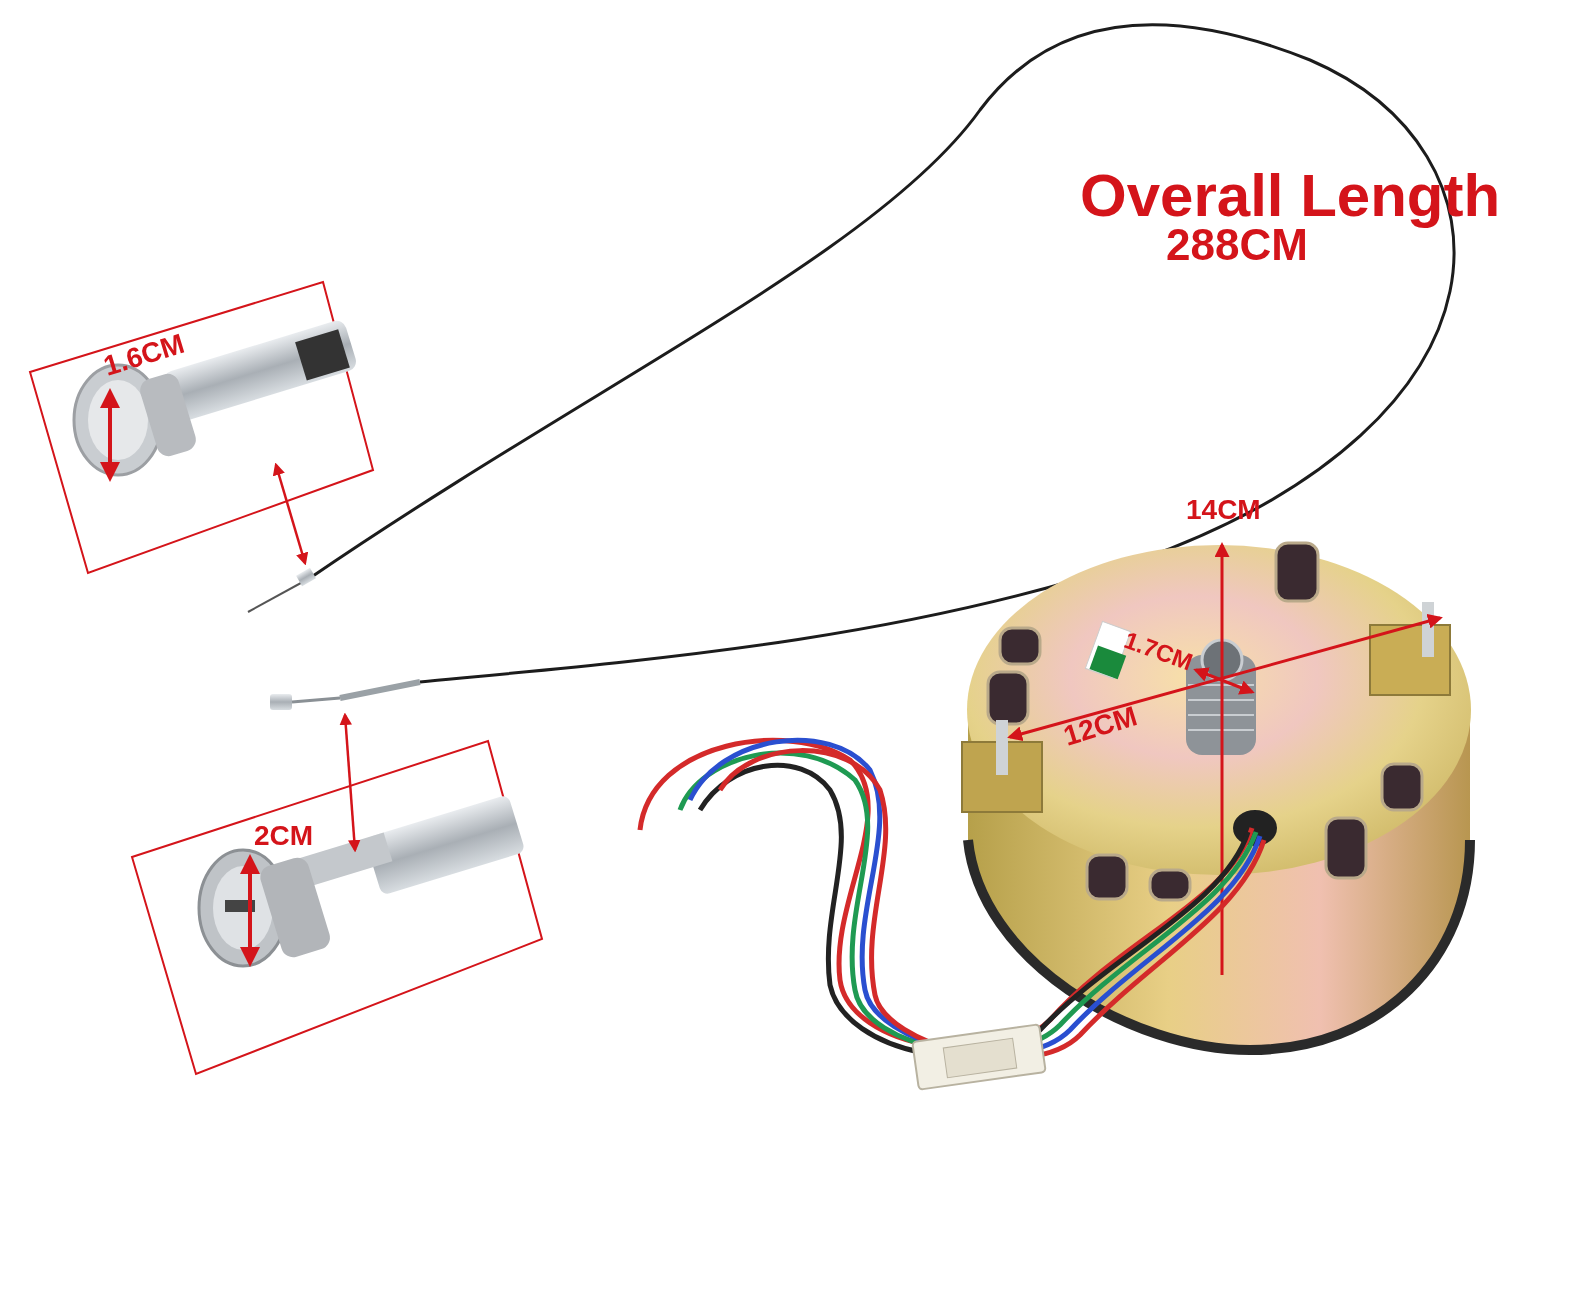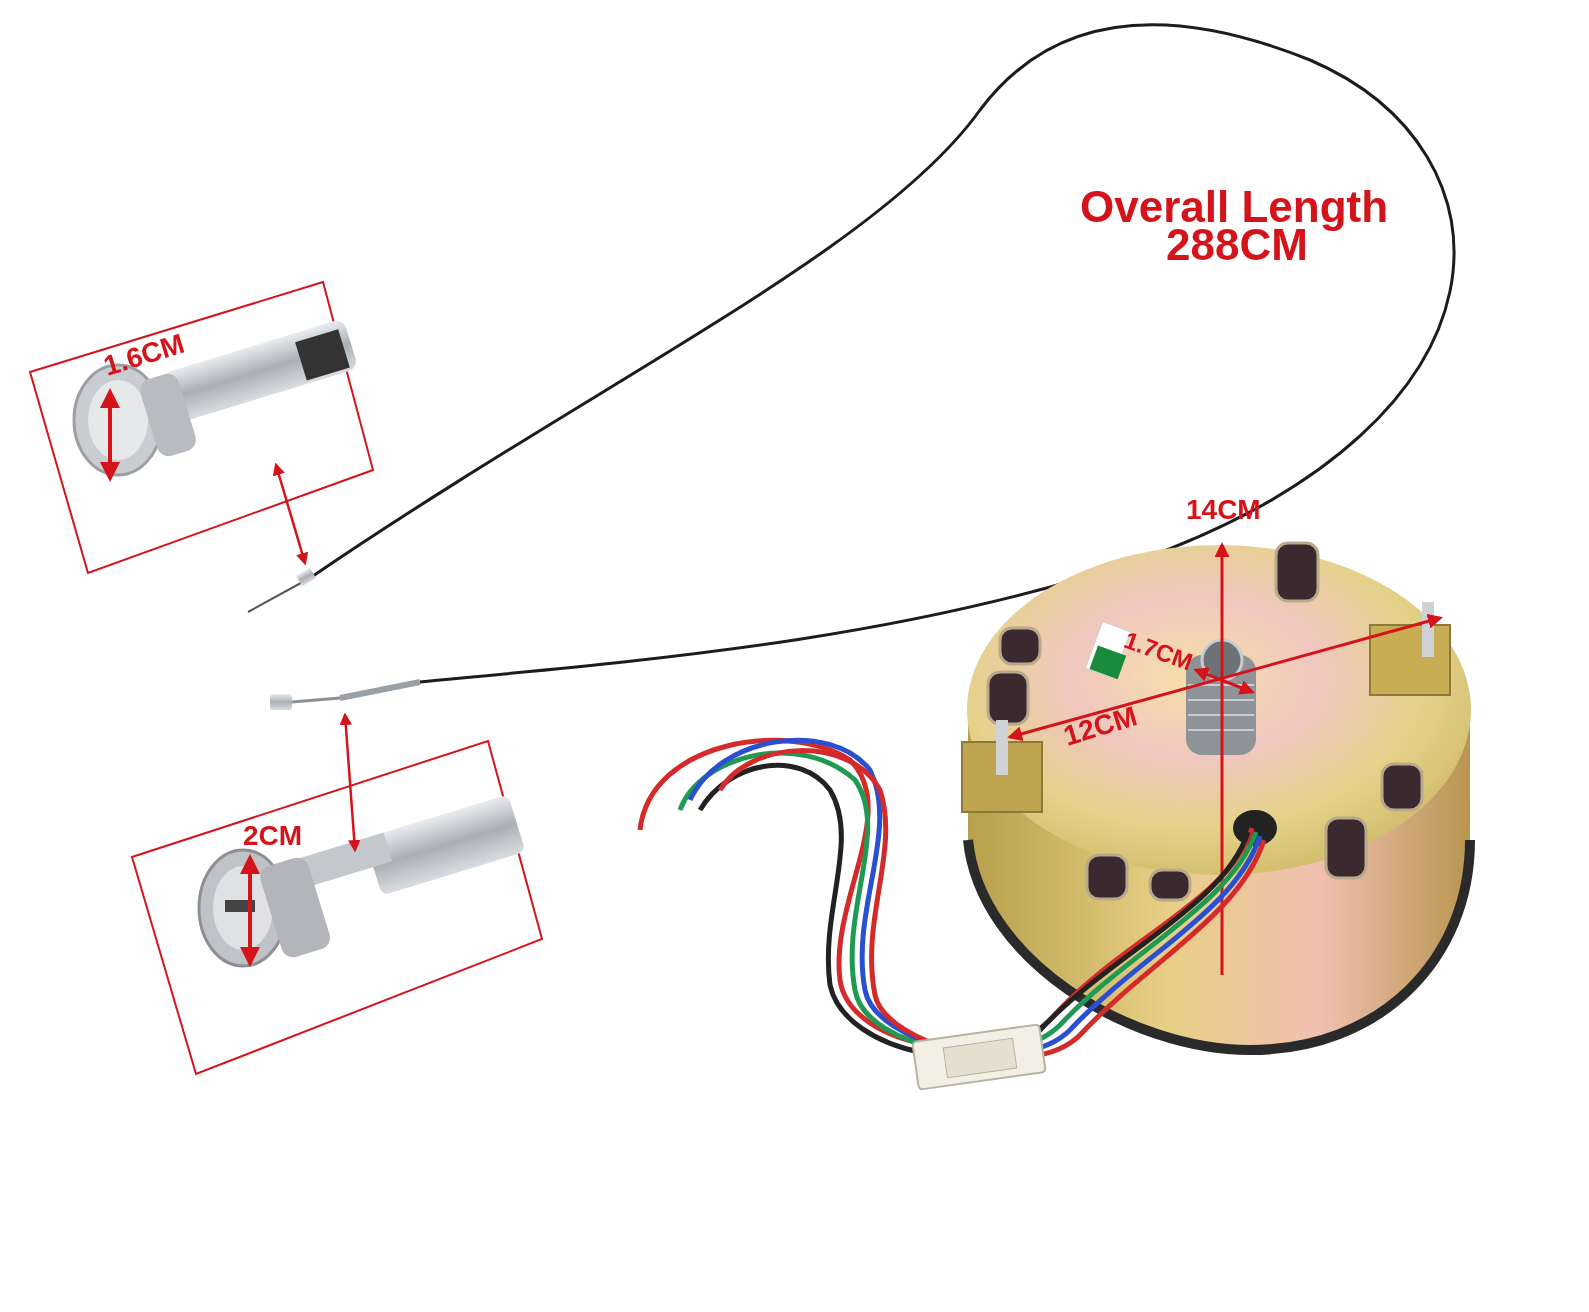--- a/index.html
+++ b/index.html
@@ -113,21 +113,21 @@
     <path d="M640,830 C650,740 790,720 850,760 C900,810 830,900 840,980 C850,1050 1000,1070 1050,1020 C1120,940 1230,900 1252,828" stroke="#d42a2a"></path>
     <path d="M680,810 C700,755 800,730 855,780 C890,830 840,910 855,990 C865,1050 1010,1075 1060,1025 C1130,950 1230,905 1256,832" stroke="#1f9a52"></path>
     <path d="M690,800 C720,735 830,720 870,770 C900,830 850,910 865,990 C875,1045 1020,1080 1070,1030 C1140,955 1236,910 1260,836" stroke="#2a4fd0"></path>
     <path d="M700,810 C730,760 800,750 830,790 C860,840 820,910 830,985 C845,1055 990,1080 1040,1030 C1110,955 1225,905 1248,832" stroke="#222222"></path>
     <path d="M720,790 C750,740 850,735 880,790 C900,850 860,920 875,995 C885,1045 1030,1085 1080,1035 C1150,960 1240,915 1264,840" stroke="#d42a2a"></path>
     <rect x="915" y="1033" width="128" height="48" rx="4" fill="#f2efe4" stroke="#b8b2a0" stroke-width="2" transform="rotate(-8 979 1057)"></rect>
     <rect x="945" y="1043" width="70" height="30" fill="#e4dfcf" stroke="#b8b2a0" stroke-width="1" transform="rotate(-8 980 1058)"></rect>
   </g>
 </svg>
 
-<div class="label" style="left:1080px;top:182px;font-size:44px;">Overall Length</div>
+<div class="label" style="left:1080px;top:161px;font-size:60px;">Overall Length</div>
 <div class="label" style="left:1166px;top:220px;font-size:44px;">288CM</div>
 
 <div class="label" style="left:100px;top:352px;font-size:28px;transform:rotate(-17deg);transform-origin:left top;">1.6CM</div>
-<div class="label" style="left:243px;top:820px;font-size:28px;">2CM</div>
+<div class="label" style="left:254px;top:820px;font-size:28px;">2CM</div>
 
 <div class="label" style="left:1186px;top:494px;font-size:28px;">14CM</div>
 <div class="label" style="left:1060px;top:722px;font-size:28px;transform:rotate(-17deg);transform-origin:left top;">12CM</div>
 <div class="label" style="left:1130px;top:626px;font-size:24px;transform:rotate(20deg);transform-origin:left top;">1.7CM</div>
 
 </body></html>

